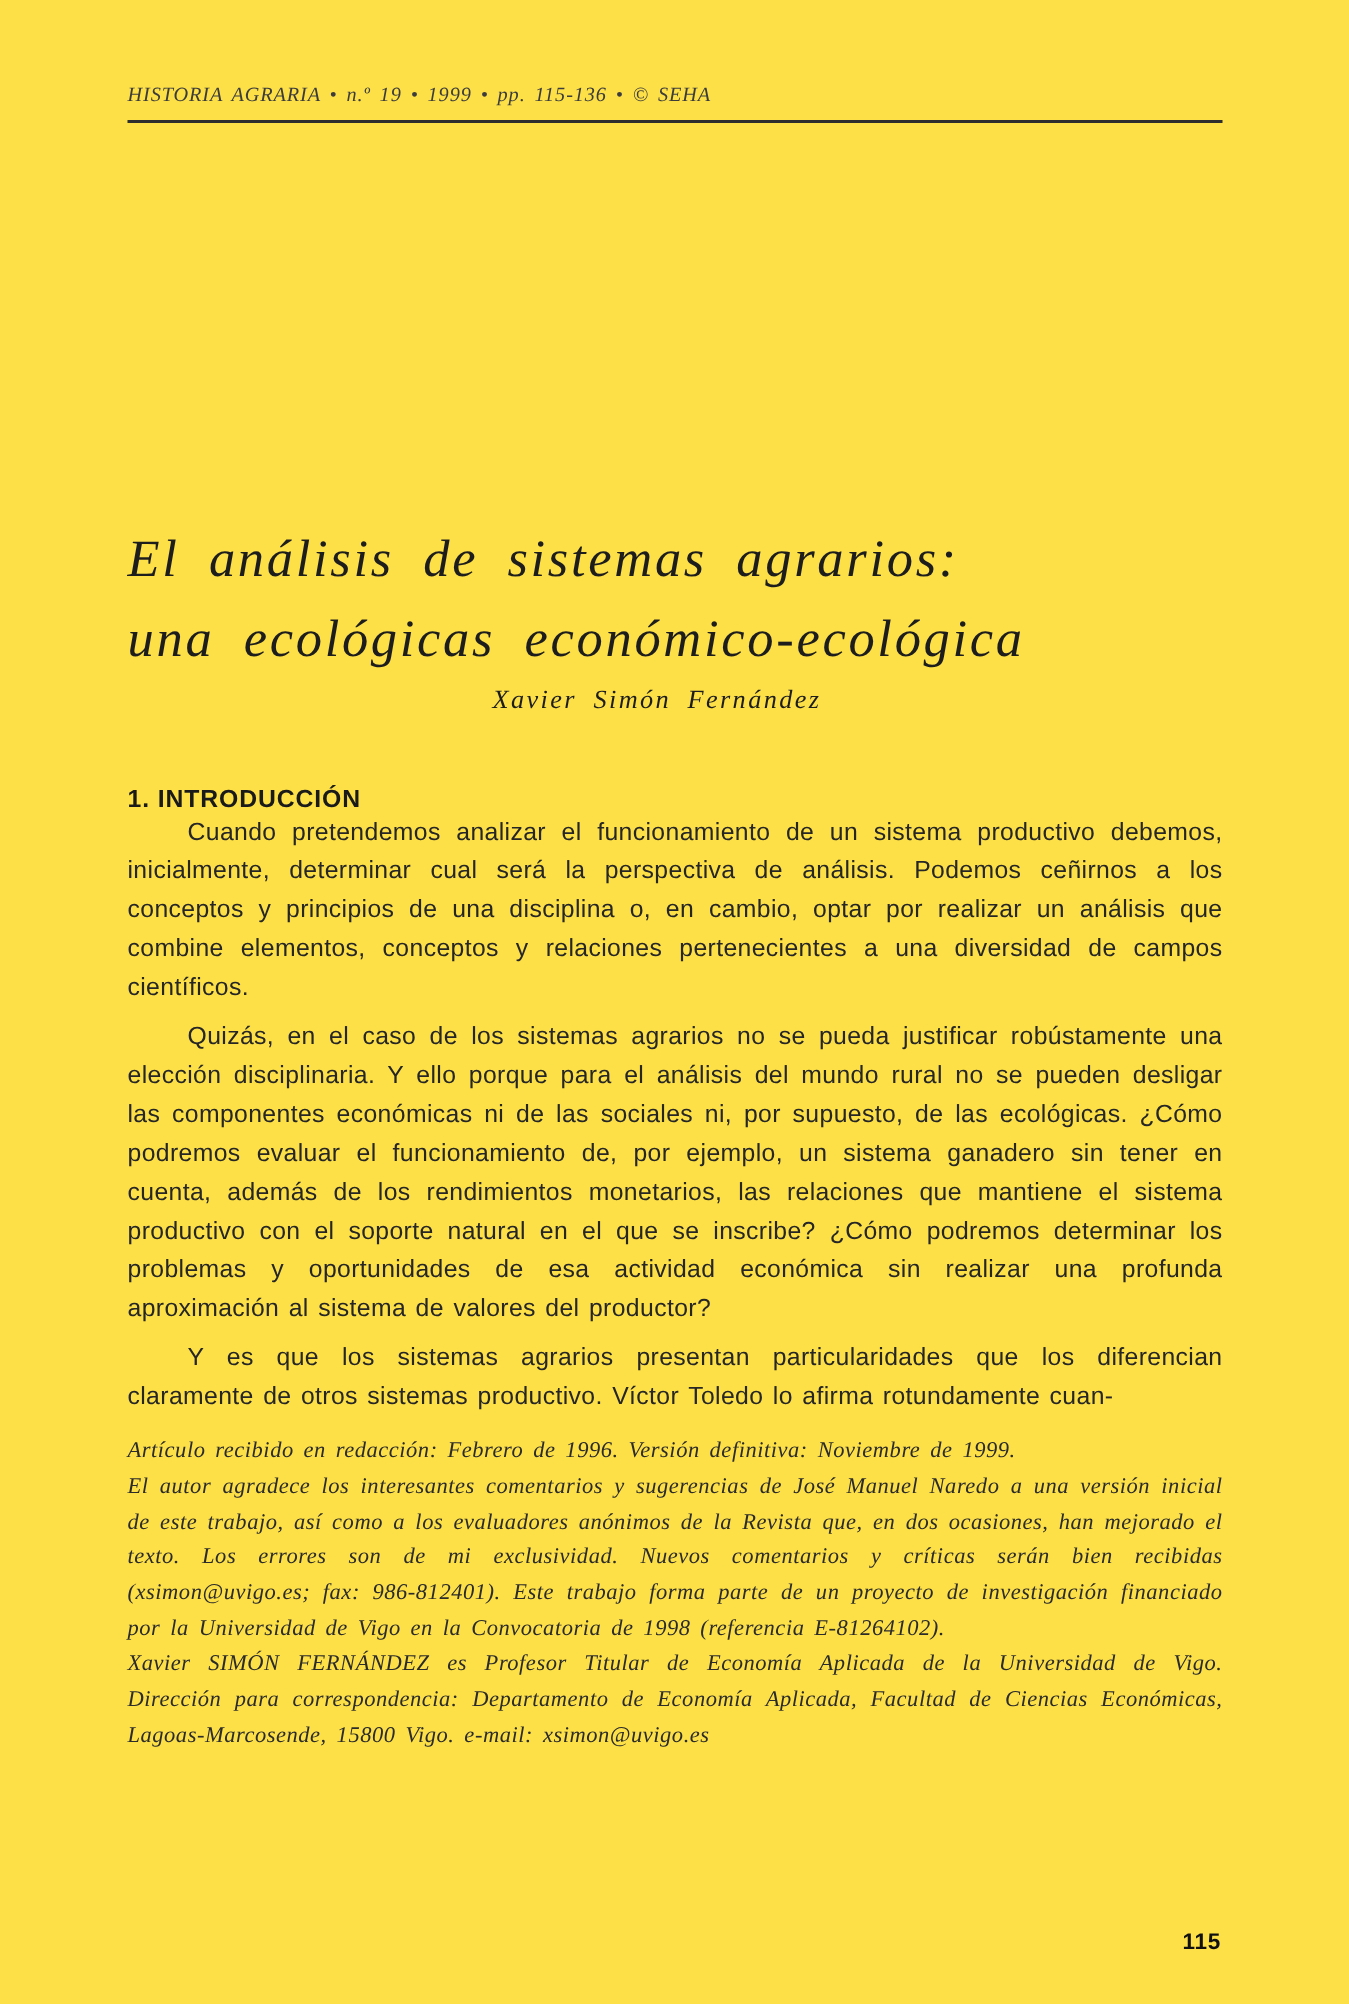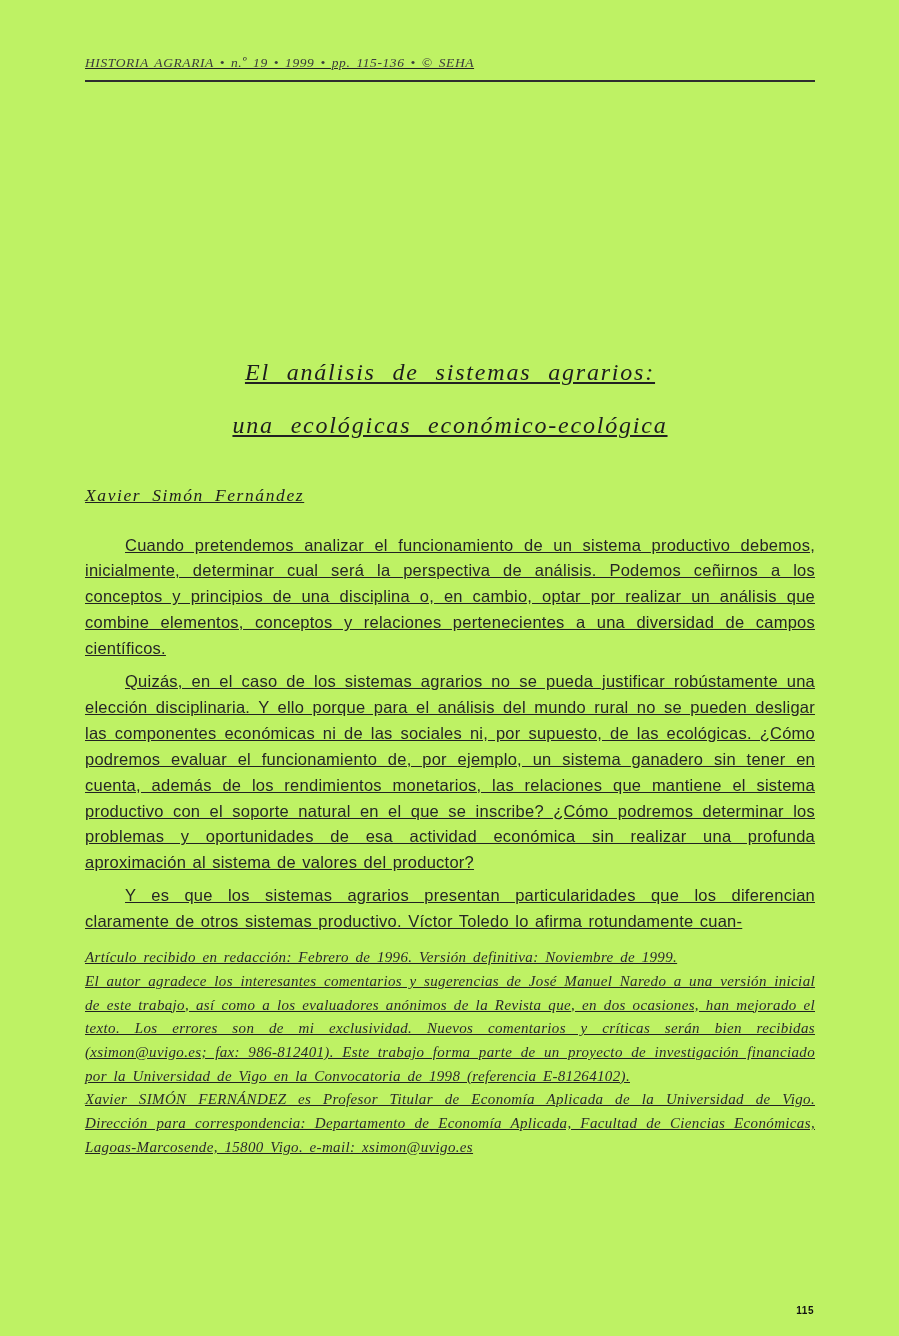--- a/index.html
+++ b/index.html
@@ -5,25 +5,24 @@
   html, body {
     margin: 0;
     padding: 0;
     background: #f4f4f2;
   }
   .page {
     position: relative;
     width: 899px;
     height: 1336px;
     margin: 0 auto;
-    background: #bef264;
+    background: #fde047;
     overflow: hidden;
     box-sizing: border-box;
     color: #222;
-    text-decoration: underline;
   }
   .content {
     padding: 0 84px 0 85px;
   }
 
   
   .journal-header {
     padding-top: 55px;
   }
   .journal-citation {
@@ -40,50 +39,49 @@
     background: #2e2e2e;
     margin-top: 9px;
   }
 
   
   .article-title {
     margin: 264px 0 0 0;
     font-family: "Liberation Serif", serif;
     font-style: italic;
     font-weight: normal;
-    font-size: 24px;
+    font-size: 35px;
     line-height: 53px;
     letter-spacing: 1.8px;
     word-spacing: 9px;
-    text-align: center;
+    text-align: left;
     color: #1d1d1d;
   }
   .author {
-    margin-top: 33px;
+    margin-top: 4px;
     padding-right: 24px;
-    text-align: left;
+    text-align: center;
     font-family: "Liberation Serif", serif;
     font-style: italic;
     font-size: 17.5px;
     letter-spacing: 1.6px;
     word-spacing: 5px;
     color: #1d1d1d;
   }
 
   
   .section-heading {
     margin: 47px 0 0 0;
     font-family: "Liberation Sans", sans-serif;
     font-weight: bold;
     font-size: 16.5px;
     letter-spacing: 0.6px;
     color: #1a1a1a;
   }
   .body-text {
-    margin-top: 27px;
   }
   .body-text p {
     margin: 0 0 0 0;
     text-indent: 40px;
     text-align: justify;
     font-family: "Liberation Sans", sans-serif;
     font-size: 16.5px;
     line-height: 25.9px;
     letter-spacing: 0.25px;
     word-spacing: 1.5px;
@@ -106,24 +104,24 @@
     line-height: 23.7px;
     letter-spacing: 0.35px;
     word-spacing: 2.5px;
     color: #2b2b2b;
   }
 
   
   .page-number {
     position: absolute;
     right: 85px;
-    bottom: 20px;
+    bottom: 33px;
     font-family: "Liberation Sans", sans-serif;
     font-weight: bold;
-    font-size: 10px;
+    font-size: 15px;
     letter-spacing: 0.5px;
     color: #111;
   }
 </style>
 </head>
 <body>
 
 <div class="page">
   <div class="content">
 
@@ -132,20 +130,21 @@
       <div class="header-rule"></div>
     </header>
 
     <h1 class="article-title">
       <span>El análisis de sistemas agrarios:</span><br>
       <span>una ecológicas económico-ecológica</span><br>
     </h1>
 
     <div class="author">Xavier Simón Fernández</div>
 
+    <h2 class="section-heading">1. INTRODUCCIÓN</h2>
 
     <div class="body-text">
       <p>Cuando pretendemos analizar el funcionamiento de un sistema productivo debemos, inicialmente, determinar cual será la perspectiva de análisis. Podemos ceñirnos a los conceptos y principios de una disciplina o, en cambio, optar por realizar un análisis que combine elementos, conceptos y relaciones pertenecientes a una diversidad de campos científicos.</p>
       <p>Quizás, en el caso de los sistemas agrarios no se pueda justificar robústamente una elección disciplinaria. Y ello porque para el análisis del mundo rural no se pueden desligar las componentes económicas ni de las sociales ni, por supuesto, de las ecológicas. ¿Cómo podremos evaluar el funcionamiento de, por ejemplo, un sistema ganadero sin tener en cuenta, además de los rendimientos monetarios, las relaciones que mantiene el sistema productivo con el soporte natural en el que se inscribe? ¿Cómo podremos determinar los problemas y oportunidades de esa actividad económica sin realizar una profunda aproximación al sistema de valores del productor?</p>
       <p>Y es que los sistemas agrarios presentan particularidades que los diferencian claramente de otros sistemas productivo. Víctor Toledo lo afirma rotundamente cuan-</p>
     </div>
 
     <div class="footnotes">
       <p>Artículo recibido en redacción: Febrero de 1996. Versión definitiva: Noviembre de 1999.</p>
       <p>El autor agradece los interesantes comentarios y sugerencias de José Manuel Naredo a una versión inicial de este trabajo, así como a los evaluadores anónimos de la Revista que, en dos ocasiones, han mejorado el texto. Los errores son de mi exclusividad. Nuevos comentarios y críticas serán bien recibidas (xsimon@uvigo.es; fax: 986-812401). Este trabajo forma parte de un proyecto de investigación financiado por la Universidad de Vigo en la Convocatoria de 1998 (referencia E-81264102).</p>

